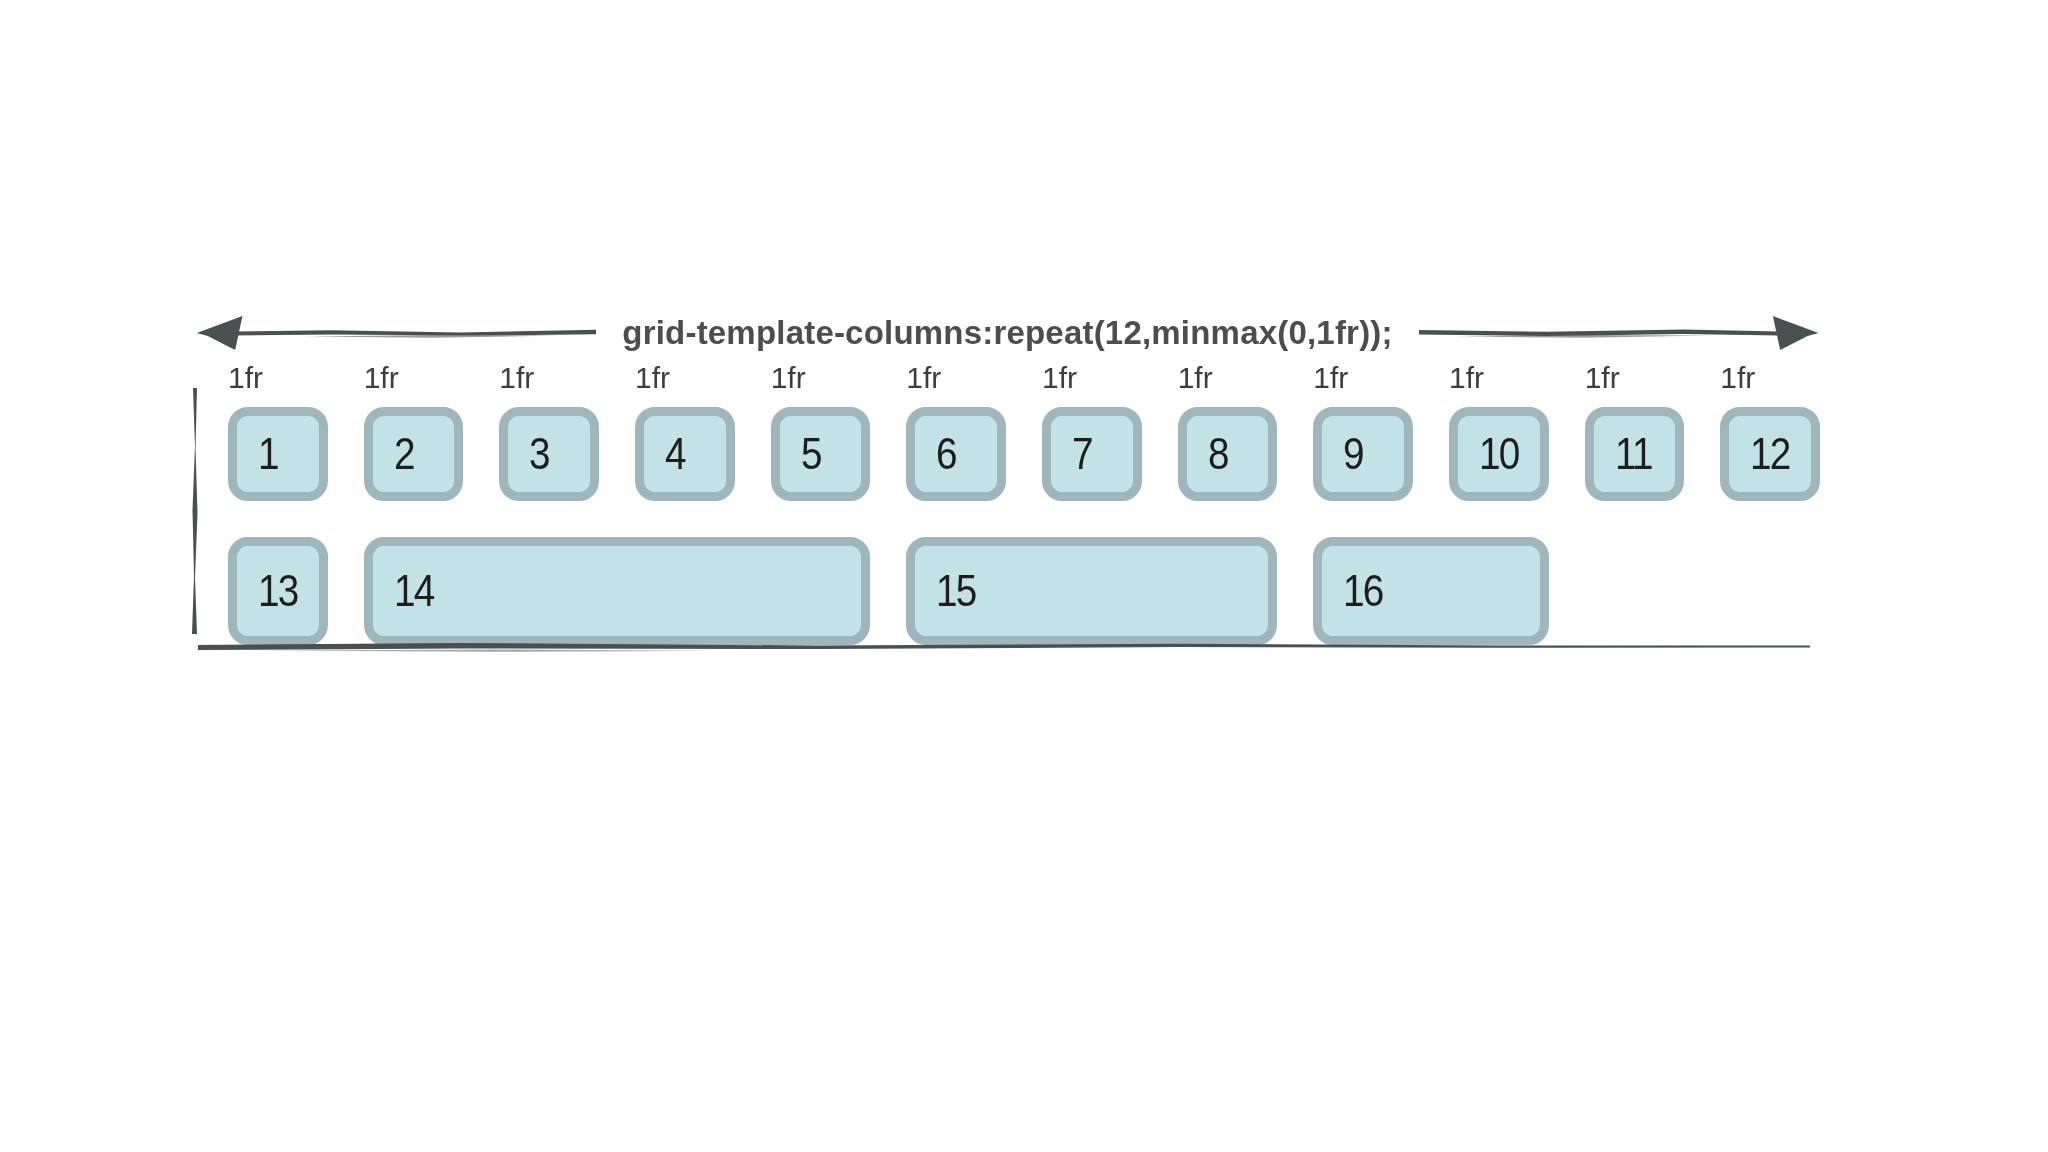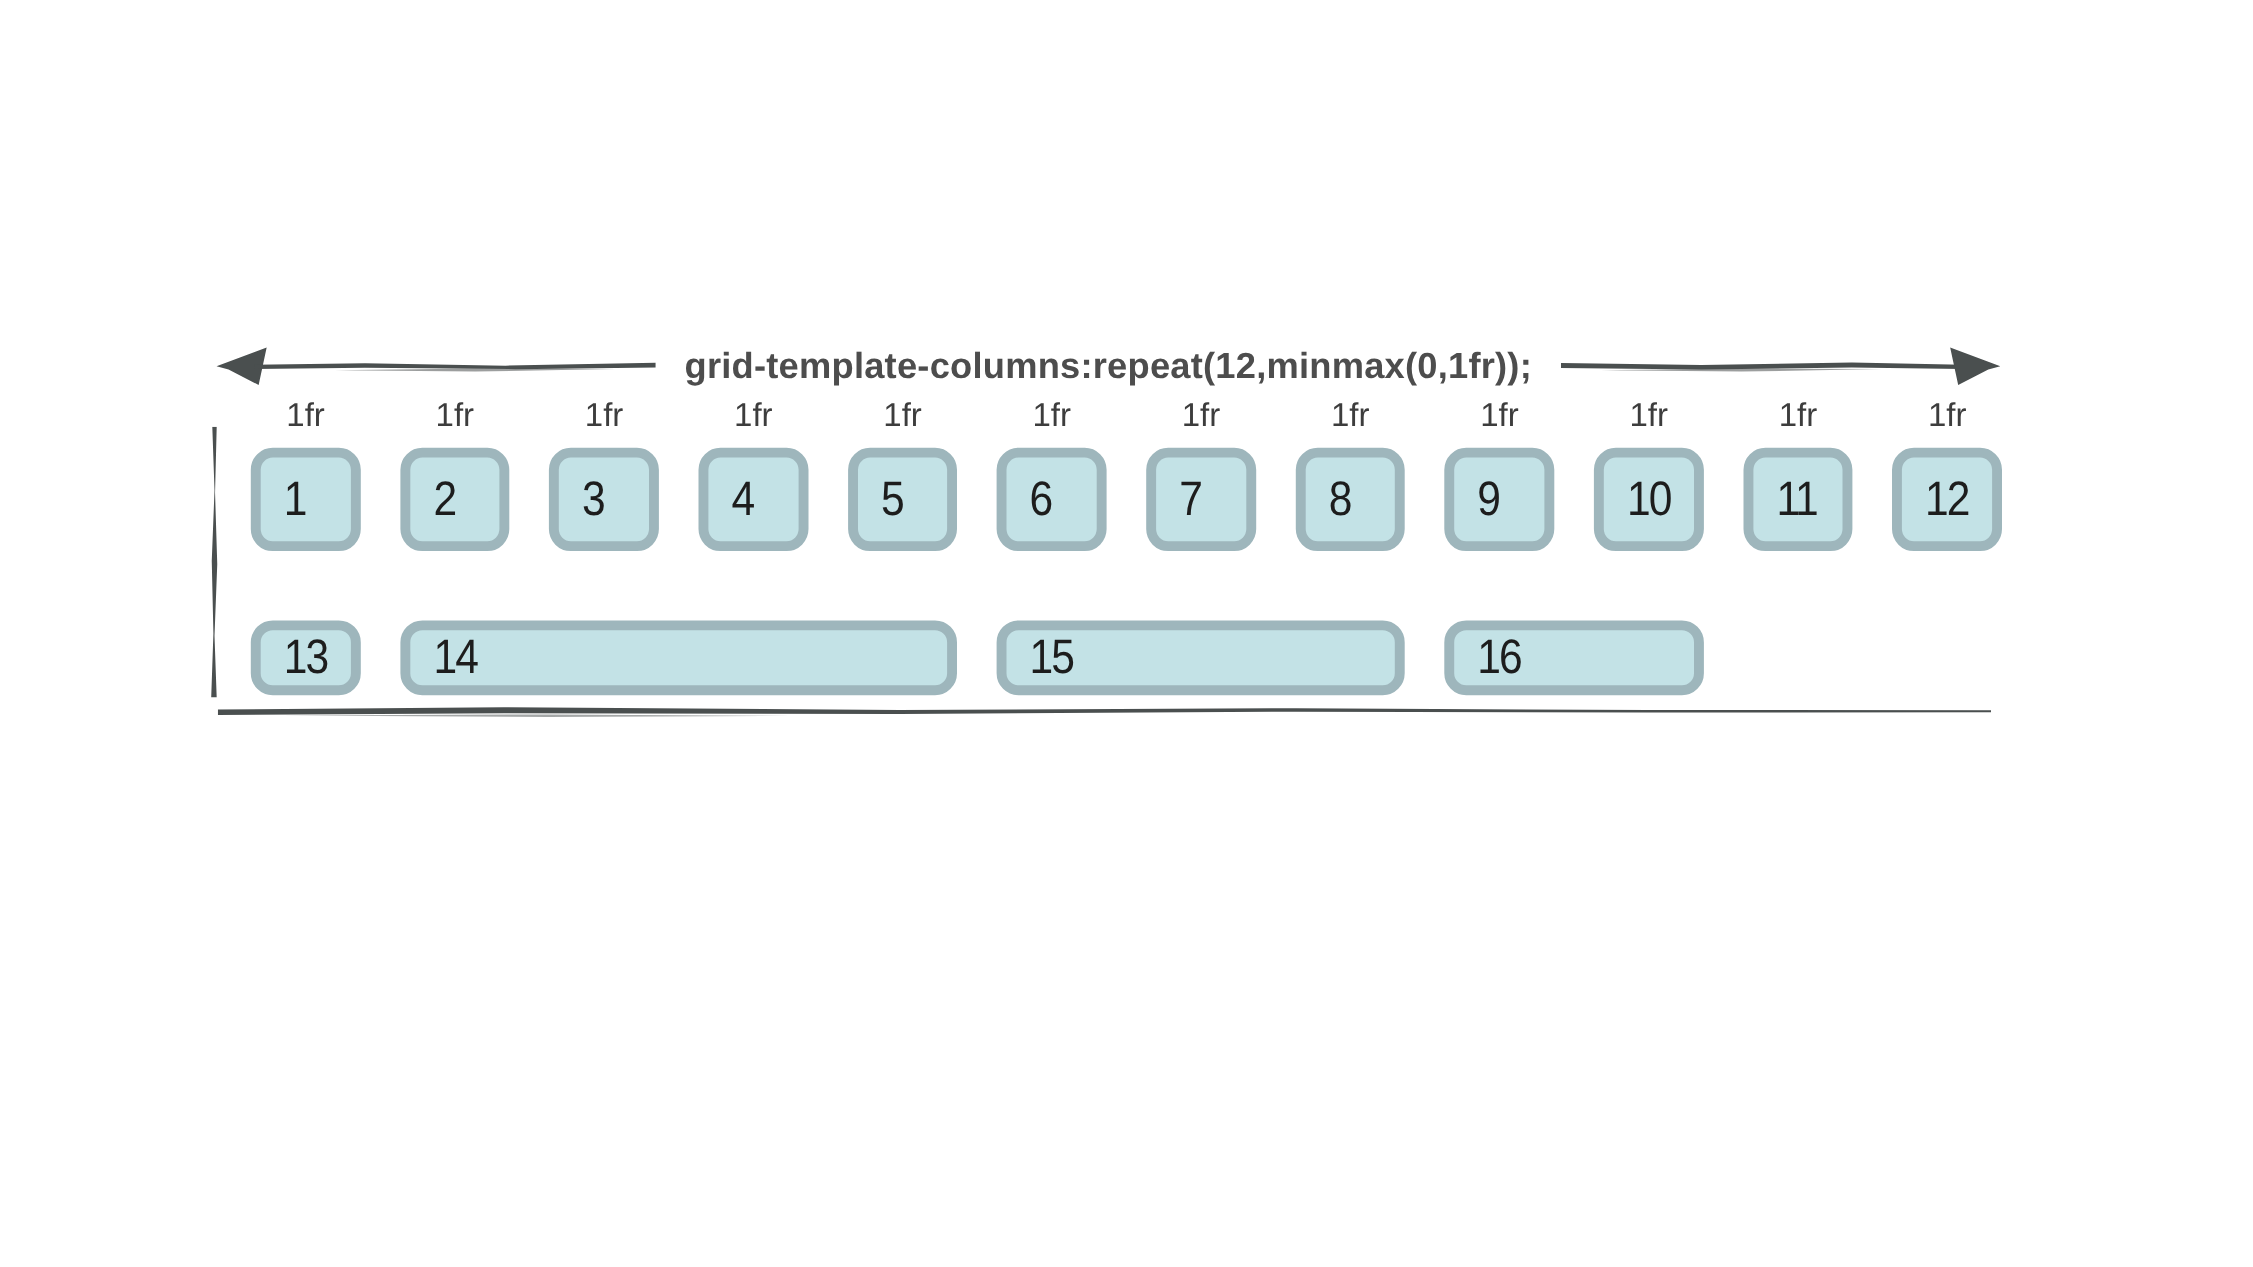--- a/index.html
+++ b/index.html
@@ -47,24 +47,23 @@
   .grid {
     position: absolute;
     left: 228px;
     width: 1592px;
     display: grid;
     grid-template-columns: repeat(12, minmax(0, 1fr));
     column-gap: 36px;
   }
   .labels-grid { top: 355px; height: 40px; }
   .row1-grid   { top: 407px; height: 94px; }
-  .row2-grid   { top: 564px; height: 68px; }
+  .row2-grid   { top: 537px; height: 108px; }
 
   .col-label {
-    text-align: center;
     font-size: 30px;
     color: var(--label-text, #3d3d3d);
     align-self: end;
   }
 
   .cell {
     box-sizing: border-box;
     background: var(--cell-fill, #c3e2e6);
     border: 9px solid var(--cell-border, #9eb6bc);
     border-radius: 20px;

